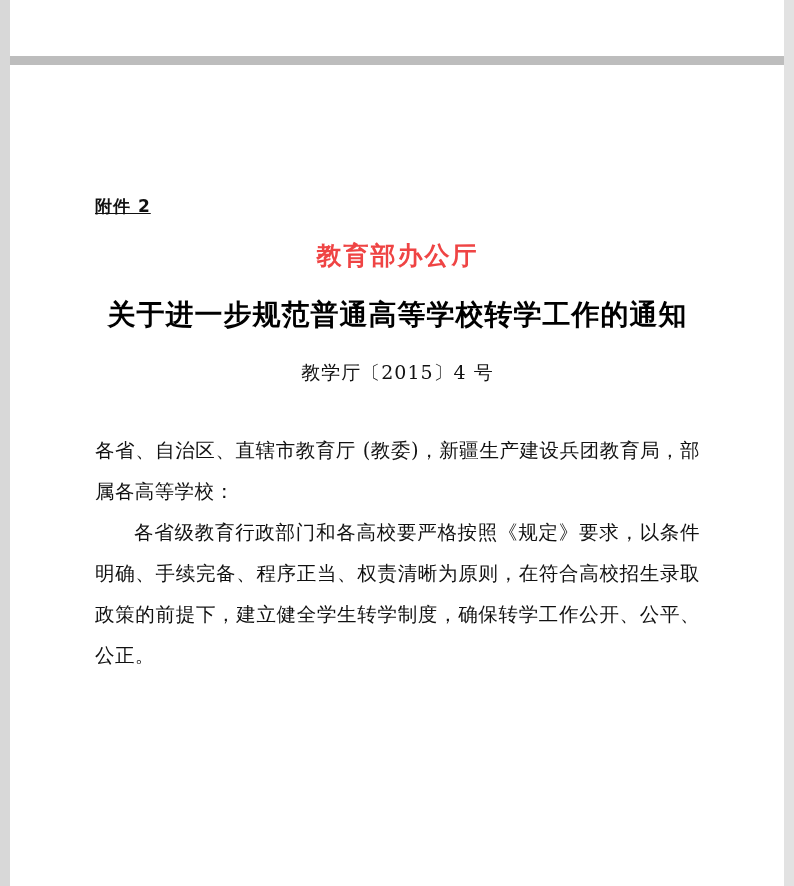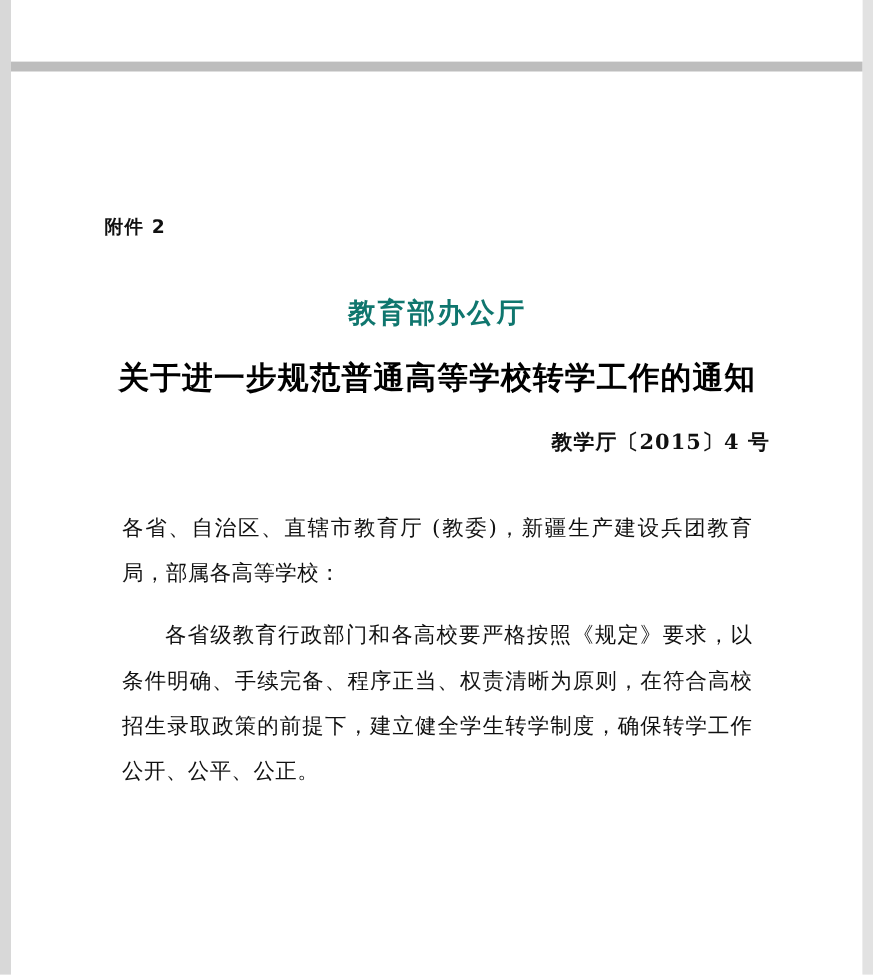--- a/index.html
+++ b/index.html
@@ -59,53 +59,53 @@
     left: 95px;
     top: 195px;
     width: 605px;
   }
   .attachment-label {
     font-family: "DejaVu Sans", "Liberation Sans", sans-serif;
     font-weight: bold;
     font-size: 17px;
     letter-spacing: 1px;
     color: #111;
-    margin: 0 0 50px 0;
+    margin: 0 0 21px 0;
+    text-decoration: underline;
   }
   .doc-title {
     text-align: center;
     font-family: "DejaVu Serif", "Liberation Serif", serif;
     font-weight: bold;
     font-size: 25px;
     letter-spacing: 2px;
     margin: 0 0 24px 0;
-    color: #0f766e;
+    color: #ef4444;
   }
   .doc-subtitle {
     text-align: center;
     font-family: "DejaVu Serif", "Liberation Serif", serif;
     font-weight: bold;
     font-size: 28px;
     letter-spacing: 1px;
     margin: 0 0 26px 0;
     color: #000;
   }
   .doc-number {
-    text-align: right;
+    text-align: center;
     font-size: 19px;
     letter-spacing: 1px;
     margin: 0 0 44px 0;
     color: #111;
-    font-weight: bold;
   }
   p.body-text {
     font-size: 19.5px;
     line-height: 41px;
     letter-spacing: 0.4px;
-    margin: 16px;
+    margin: 0;
     text-align: justify;
     text-justify: inter-ideograph;
     color: #111;
   }
   p.indent {
     text-indent: 39px;
   }
   h2.section-heading {
     font-family: "DejaVu Sans", "Liberation Sans", sans-serif;
     font-weight: bold;

